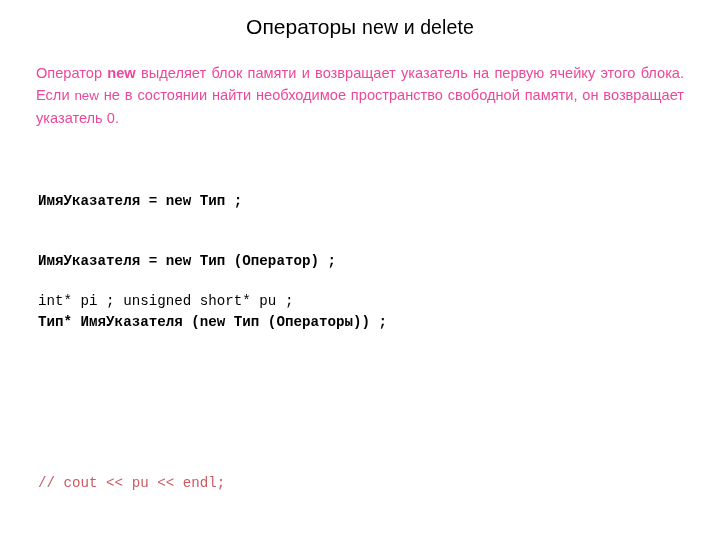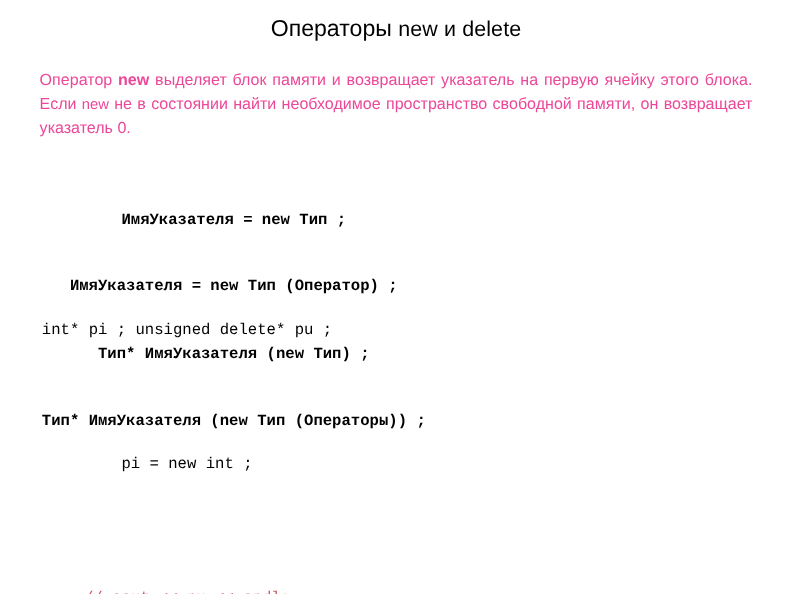--- a/index.html
+++ b/index.html
@@ -62,21 +62,20 @@
     font-size: 13.4px;
   }
 
   
   .code-block {
     position: absolute;
     left: 38px;
     font-family: "Liberation Mono", "DejaVu Sans Mono", monospace;
     white-space: pre;
     color: #000000;
-    text-align: center;
   }
 
   .code-bold {
     top: 150px;
     font-size: 14.2px;
     line-height: 20.3px;
     font-weight: bold;
     letter-spacing: 0px;
   }
 
@@ -106,28 +105,26 @@
 
   <div class="title">
     <span class="cyr">Операторы </span><span class="lat">new и delete</span>
   </div>
 
   <div class="para"><span>Оператор </span><span class="b">new</span><span> выделяет блок памяти и возвращает указатель на первую ячейку этого блока. Если </span><span class="kw">new</span><span> не в состоянии найти необходимое пространство свободной памяти, он возвращает указатель 0.</span></div>
 
   <div class="code-block code-bold">
     <span class="code-line">ИмяУказателя = new Тип ;</span>
     <span class="code-line">ИмяУказателя = new Тип (Оператор) ;</span>
-    <span class="code-line">Тип* ИмяУказателя (new Тип) ;</span>
     <span class="code-line">Тип* ИмяУказателя (new Тип (Операторы)) ;</span>
   </div>
 
   <div class="code-block code-plain">
-    <span class="code-line">int* pi ; unsigned delete* pu ;</span>
+    <span class="code-line">int* pi ; unsigned short* pu ;</span>
     <span class="code-line blank"></span>
-    <span class="code-line">pi = new int ;</span>
     <span class="code-line blank"></span>
     <span class="code-line comment">// cout &lt;&lt; pu &lt;&lt; endl;</span>
     
     
     
     
     
   </div>
 
 </div>

